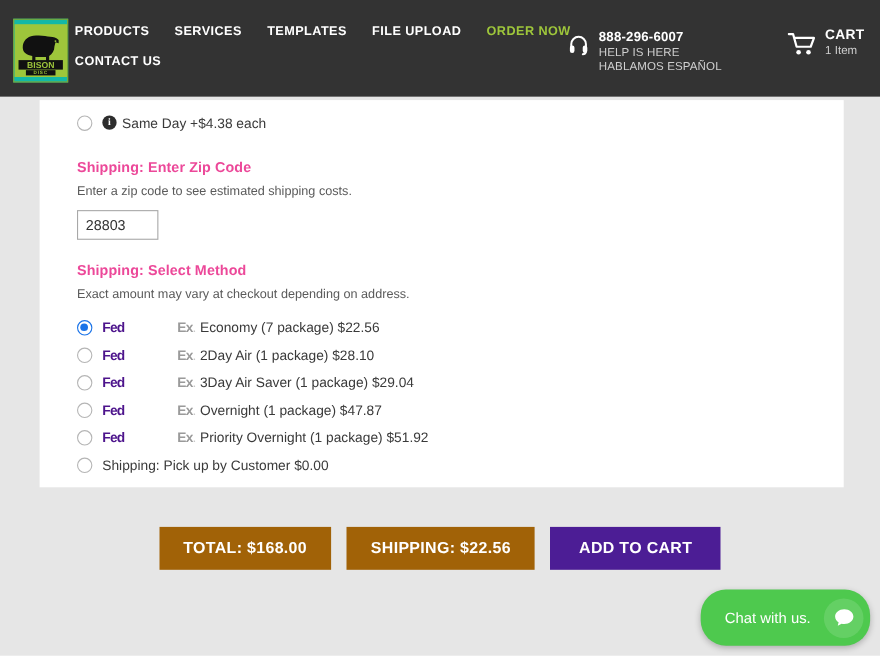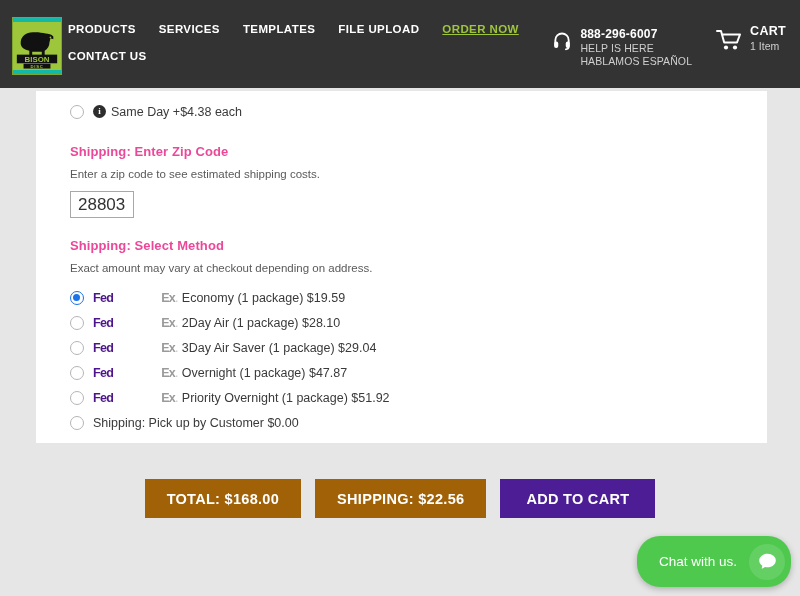--- a/index.html
+++ b/index.html
@@ -53,29 +53,30 @@
   .nav a {
     color: #ffffff;
     font-size: 11.5px;
     font-weight: bold;
     letter-spacing: 0.4px;
     text-decoration: none;
     margin-right: 23px;
     line-height: 15px;
     white-space: nowrap;
   }
-  .nav a.active { color: #9ec63b; text-decoration: underline; }
+  .nav a.active { color: #9ec63b; }
   .nav .row-break { flex-basis: 100%; height: 0; }
 
   .header-right {
     position: absolute;
     right: 0;
     top: 24px;
     display: flex;
     align-items: flex-start;
+    gap: 36px;
   }
 
   .phone-block {
     display: flex;
     align-items: flex-start;
     margin-right: 24px;
   }
   .headset-icon {
     width: 20px; height: 20px;
     margin-right: 8px;
@@ -200,26 +201,26 @@
     margin-bottom: 9px;
     letter-spacing: 0.1px;
   }
   .section-note {
     font-size: 11.5px;
     color: #5a5a5a;
     margin-bottom: 11px;
   }
 
   .zip-input {
-    width: 64px;
+    width: 74px;
     height: 27px;
     border: 1px solid #a8a8a8;
     background: #fff;
     font-family: "Liberation Sans", sans-serif;
-    font-size: 17px;
+    font-size: 13px;
     color: #333;
     padding: 0 7px;
     outline: none;
   }
 
   .methods { margin-top: 2px; }
   .method-row {
     display: flex;
     align-items: center;
     height: 25px;
@@ -379,21 +380,21 @@
 
       
       <div class="section-title">Shipping: Select Method</div>
       <div class="section-note">Exact amount may vary at checkout depending on address.</div>
 
       <div class="methods">
 
         <div class="method-row">
           <span class="radio checked"></span>
           <span class="fedex"><span class="fed">Fed</span><span class="ex">Ex</span><span class="dot">.</span></span>
-          <span class="opt-label">Economy (1 package) $19.59</span>
+          <span class="opt-label">Economy (7 package) $22.56</span>
         </div>
 
         <div class="method-row">
           <span class="radio"></span>
           <span class="fedex"><span class="fed">Fed</span><span class="ex">Ex</span><span class="dot">.</span></span>
           <span class="opt-label">2Day Air (1 package) $28.10</span>
         </div>
 
         <div class="method-row">
           <span class="radio"></span>

